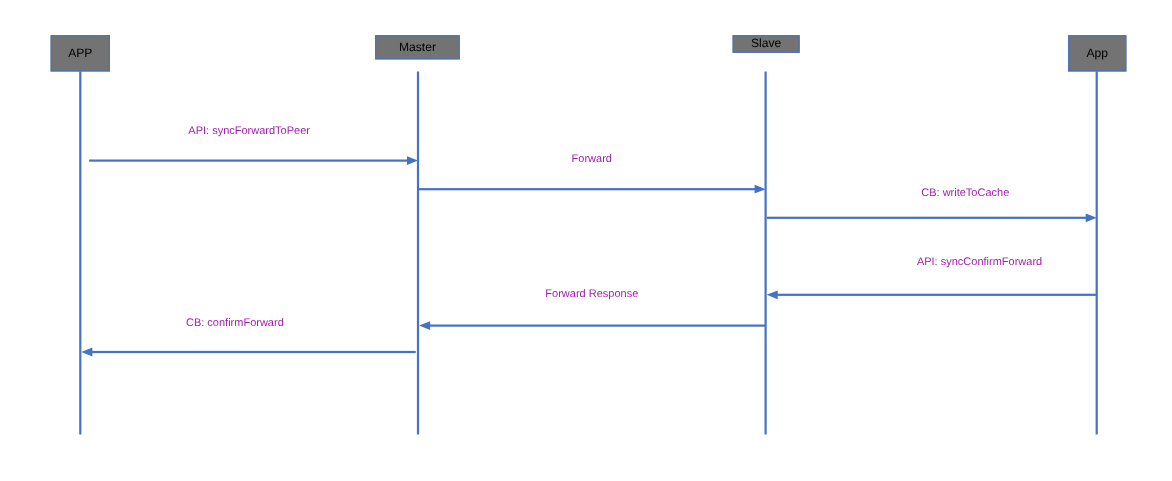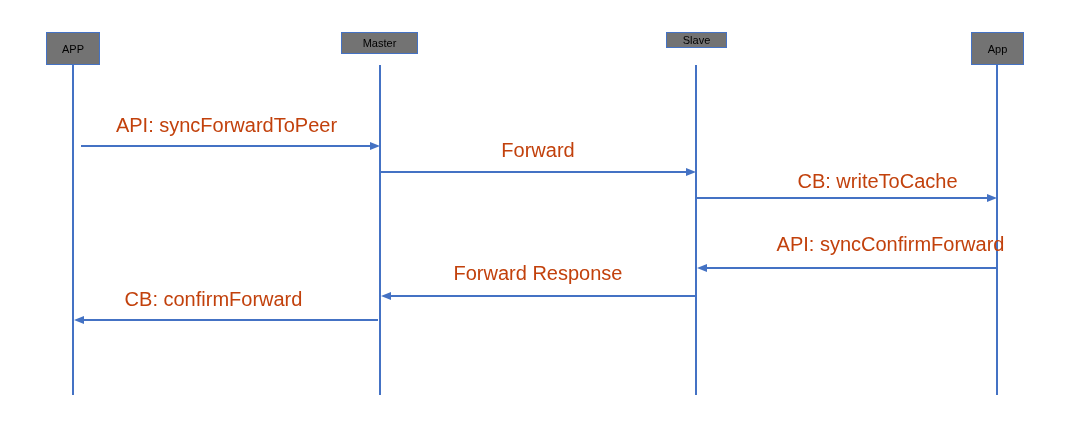--- a/index.html
+++ b/index.html
@@ -38,22 +38,22 @@
     background: var(--accent, #4472C4);
   }
   .l0 { left: 72px; }
   .l1 { left: 379px; }
   .l2 { left: 695px; }
   .l3 { left: 996px; }
 
   .msg-label {
     position: absolute;
     text-align: center;
-    font-size: 20px;
-    color: #c2410c;
+    font-size: 10px;
+    color: #a21caf;
     white-space: nowrap;
   }
   .lab0 { left: 73px;  width: 307px; top: 114px; }
   .lab1 { left: 380px; width: 316px; top: 139px; }
   .lab2 { left: 696px; width: 363px; top: 170px; }
   .lab3 { left: 696px; width: 301px; top: 233px; margin-left: 44px; }
   .lab4 { left: 380px; width: 316px; top: 262px; }
   .lab5 { left: 73px;  width: 281px; top: 288px; }
 
   .mline {

